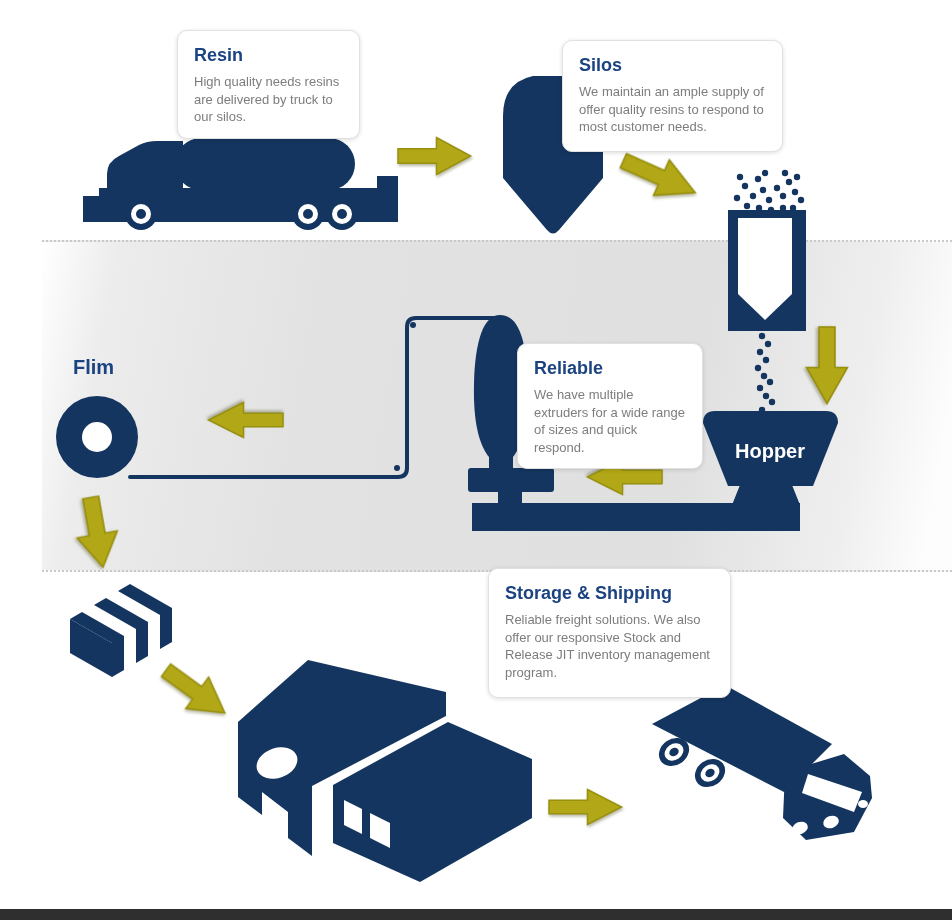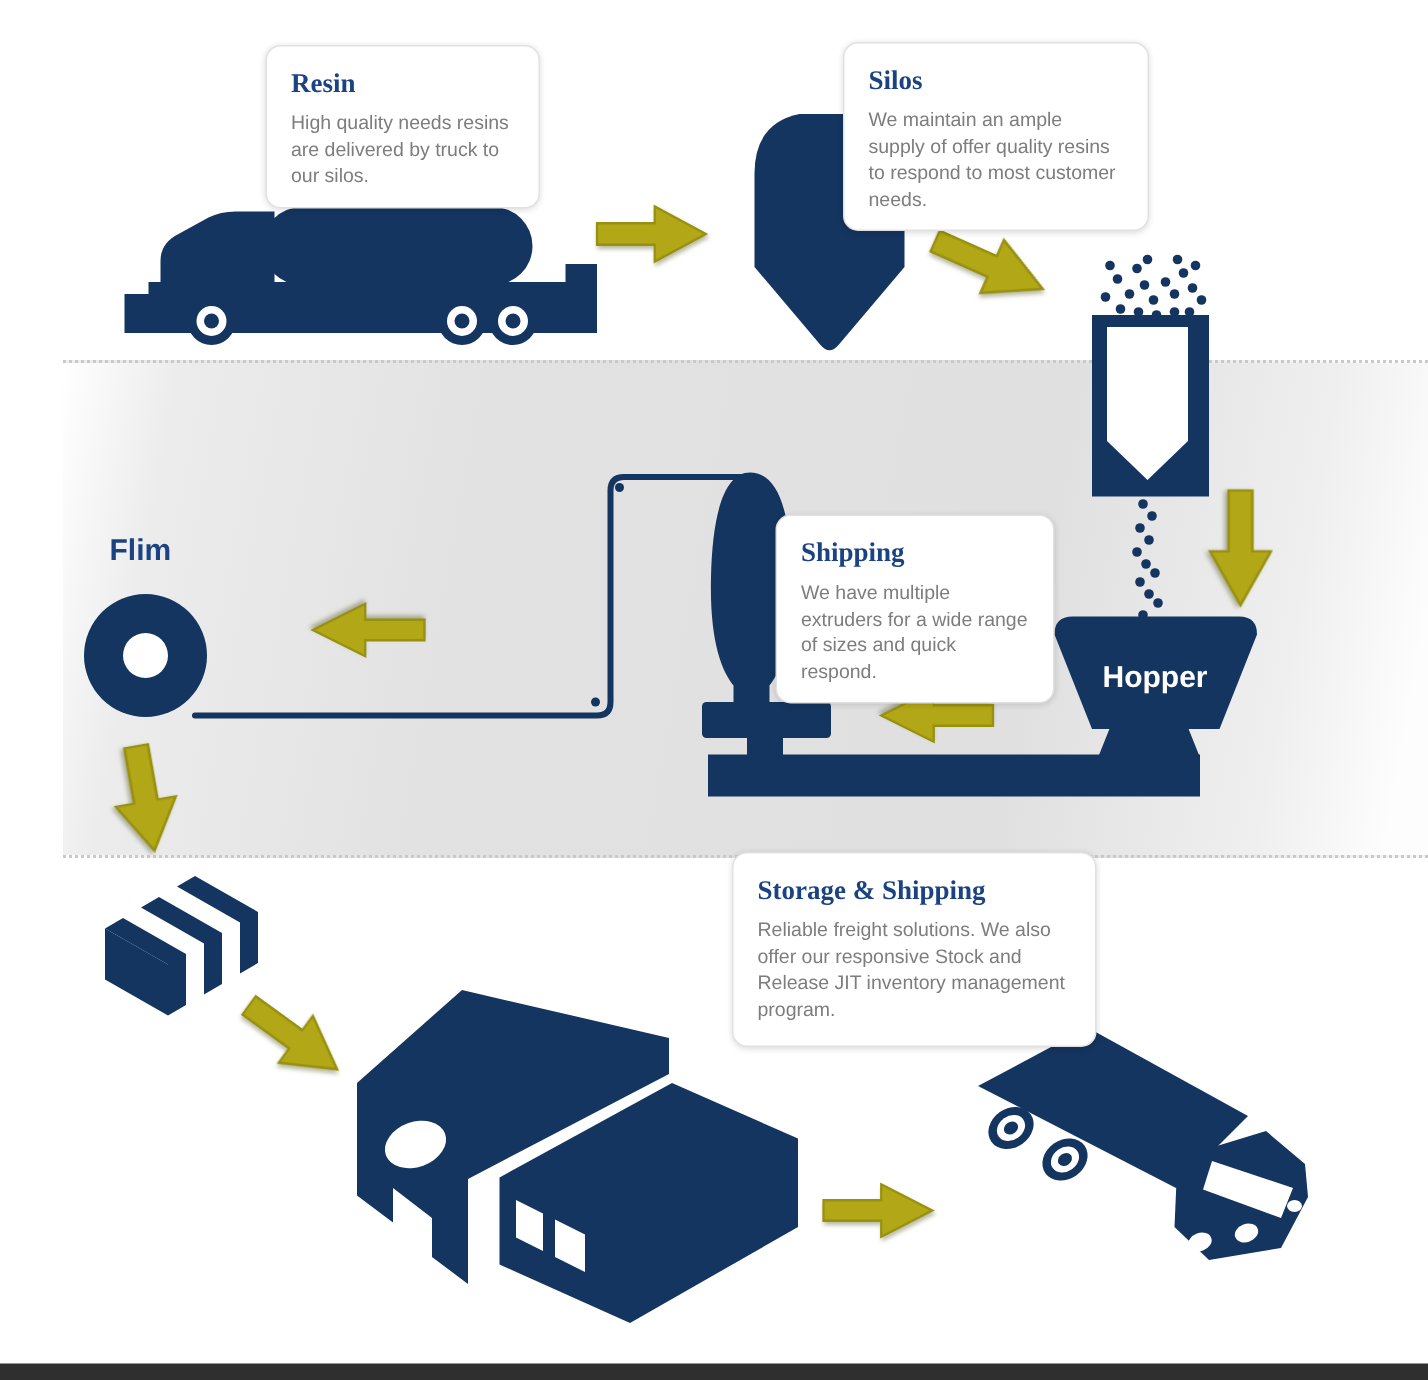--- a/index.html
+++ b/index.html
@@ -8,21 +8,21 @@
   }
   html,body{margin:0;padding:0;background:#fff;}
   .stage{position:relative;width:952px;height:920px;background:#fff;overflow:hidden;
          font-family:"Liberation Sans",sans-serif;}
   .abs{position:absolute;}
   .band{left:42px;top:240px;width:910px;height:328px;
         background:linear-gradient(100deg,#ffffff 0%,#ececec 8%,#e2e2e2 30%,#e0e0e0 70%,#efefef 88%,#fdfdfd 97%);
         border-top:2px dotted #c9c9c9;border-bottom:2px dotted #c9c9c9;}
   .card{background:#fff;border:1px solid #e1e1e1;border-radius:10px;
         box-shadow:0 1px 4px rgba(0,0,0,.14);padding:12px 16px;z-index:5;box-sizing:border-box;}
-  .card h3{margin:2px 0 7px 0;font-size:18px;font-weight:bold;color:var(--title);font-family:Liberation Serif, serif;}
+  .card h3{margin:2px 0 7px 0;font-size:18px;font-weight:bold;color:var(--title);}
   .card p{margin:0;font-size:13px;line-height:17.5px;color:var(--body);}
   .lbl{font-size:20px;font-weight:bold;color:var(--title);z-index:4;}
   .navy{fill:var(--navy);} .white{fill:#fff;}
   .icon{z-index:2;} .icon3{z-index:3;}
   svg{display:block;overflow:visible;}
   svg text{font-family:"Liberation Sans",sans-serif;font-weight:bold;fill:#fff;}
   .arrow{z-index:4;filter:drop-shadow(1px 2px 1.5px rgba(70,70,20,.38));}
   .arrow polygon{fill:var(--arrow);stroke:var(--arrow-edge);stroke-width:2;}
   .filmline{fill:none;stroke:var(--navy);stroke-width:4;stroke-linecap:round;}
   .footerbar{left:0;top:909px;width:952px;height:11px;background:var(--footer);z-index:6;}
@@ -194,27 +194,27 @@
     <ellipse class="white" cx="215" cy="124" rx="5" ry="4"></ellipse>
   </svg>
 
   <div class="abs lbl" style="left:73px;top:356px">Flim</div>
 
   <div class="abs card" style="left:177px;top:30px;width:183px;min-height:93px">
     <h3>Resin</h3>
     <p>High quality needs resins are delivered by truck to our silos.</p>
   </div>
 
-  <div class="abs card" style="left:562px;top:28px;width:204px;min-height:112px">
+  <div class="abs card" style="left:562px;top:40px;width:221px;min-height:112px">
     <h3>Silos</h3>
     <p>We maintain an ample supply of offer quality resins to respond to most customer needs.</p>
   </div>
 
   <div class="abs card" style="left:517px;top:343px;width:186px;min-height:105px">
-    <h3>Shipping</h3>
+    <h3>Reliable</h3>
     <p>We have multiple extruders for a wide range of sizes and quick respond.</p>
   </div>
 
 
   <div class="abs card" style="left:488px;top:568px;width:243px;min-height:130px">
     <h3>Storage &amp; Shipping</h3>
     <p>Reliable freight solutions. We also offer our responsive Stock and Release JIT inventory management program.</p>
   </div>
 
   <div class="abs footerbar"></div>

